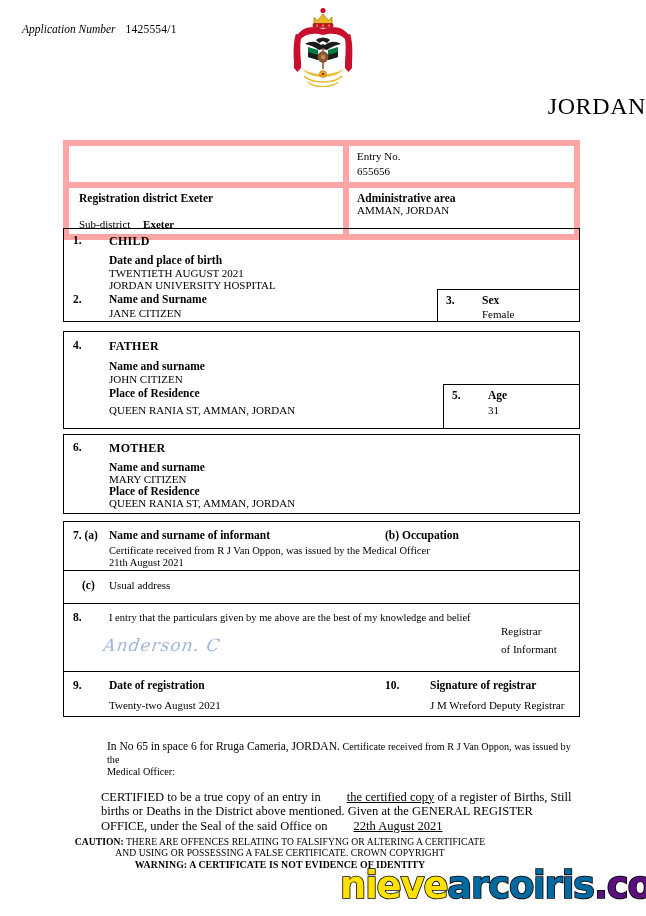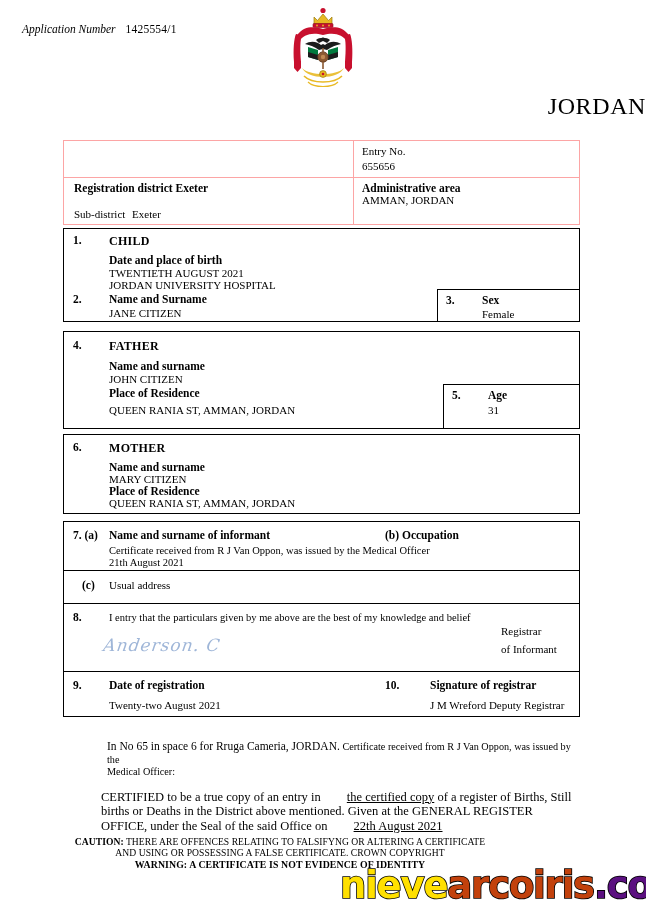--- a/index.html
+++ b/index.html
@@ -71,21 +71,21 @@
 
   
   .cert-table {
     position: absolute;
     left: 63px;
     top: 140px;
     width: 517px;
     border-collapse: collapse;
   }
   .cert-table td {
-    border: 1px solid #fca5a5;
+    border: 6px solid #fca5a5;
     vertical-align: top;
     padding: 0;
   }
   .cell-pad {
     padding: 4px 6px 4px 8px;
   }
 
   .num {
     font-weight: bold;
     font-size: 11.5px;
@@ -170,21 +170,21 @@
     left: 340px;
     top: 866px;
     font-family: "DejaVu Sans", sans-serif;
     font-weight: bold;
     font-size: 37px;
     letter-spacing: -1.2px;
     line-height: 40px;
     white-space: nowrap;
   }
   .wm-a { color: #FFE000; }
-  .wm-b { color: #c2410c; }
+  .wm-b { color: #0369a1; }
   .wm-c { color: #5B1080; }
   .watermark span {
     -webkit-text-stroke: 1.6px #000;
     paint-order: stroke fill;
   }
 
   
   .signature {
     font-family: "DejaVu Serif", serif;
     font-style: italic;
@@ -266,21 +266,21 @@
       </div>
     </td>
   </tr>
 
   <tr>
     <td style="height:44px;">
       <div class="cell-pad" style="padding-left:10px;">
         <div class="hdr">Registration district Exeter</div>
         <div class="val" style="margin-top:14px;">
           <span>Sub-district</span>
-          <span style="margin-left:4px;">Exeter</span>
+          <span style="margin-left:10px;font-weight:bold;">Exeter</span>
         </div>
       </div>
     </td>
     <td style="width:225px;" colspan="1">
       <div class="cell-pad" style="padding-left:8px;">
         <div class="hdr">Administrative area</div>
         <div class="val">AMMAN, JORDAN</div>
       </div>
     </td>
   </tr>

